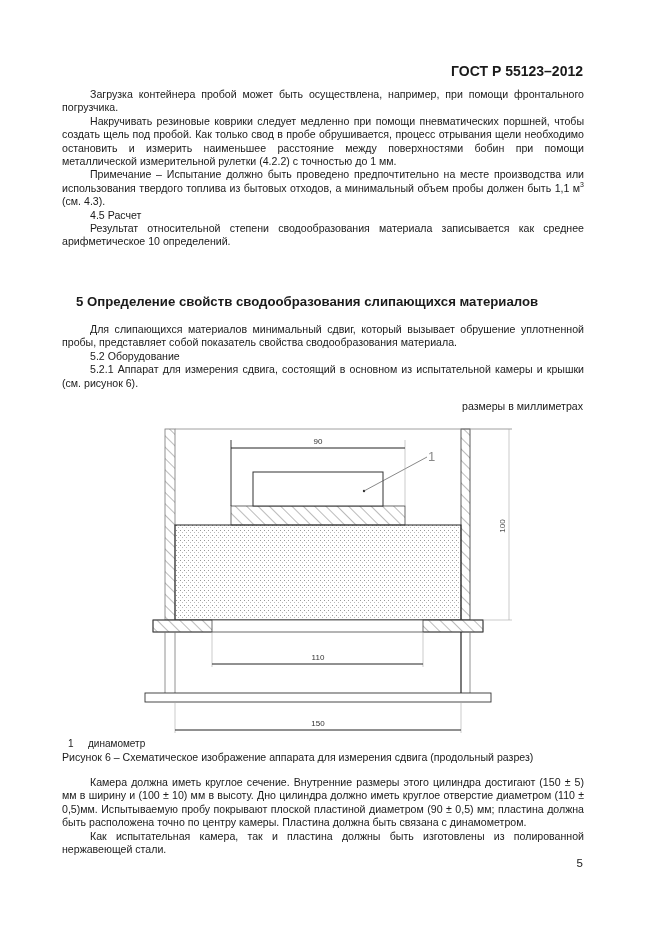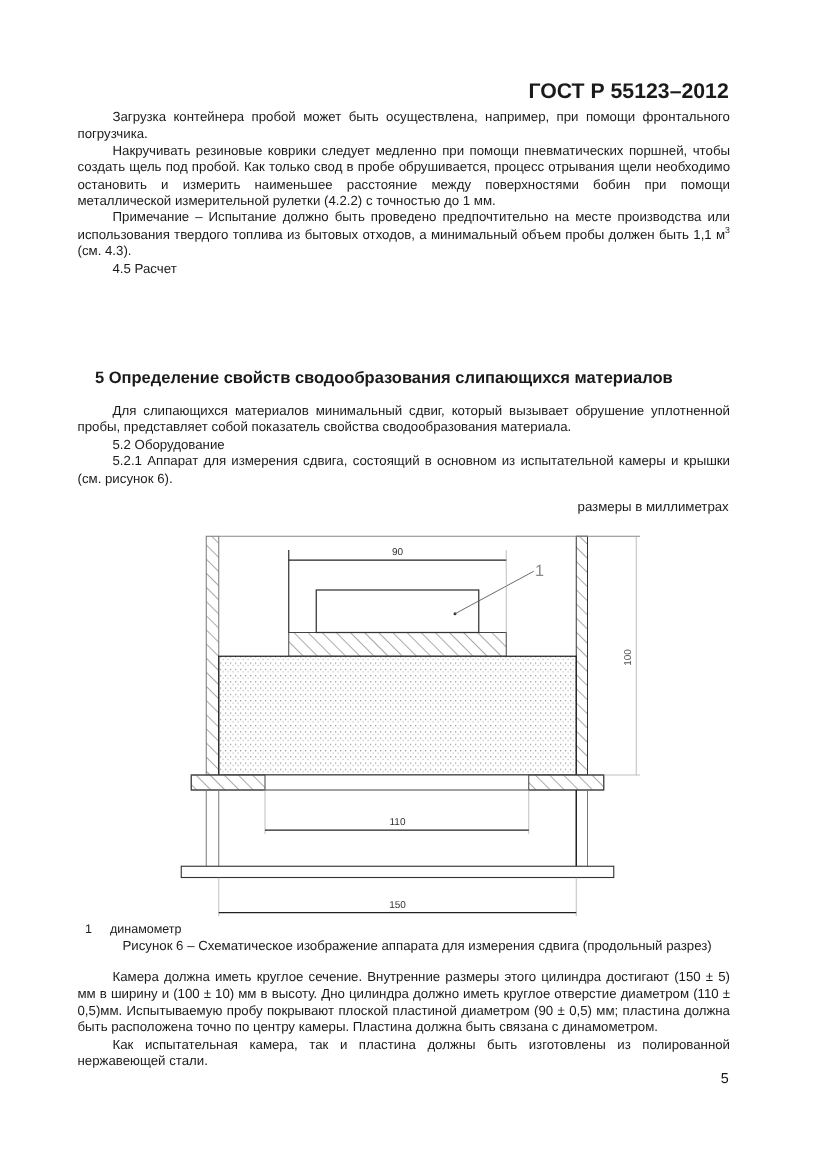--- a/index.html
+++ b/index.html
@@ -1,41 +1,42 @@
 <!DOCTYPE html>
 <html><head>
 <meta charset="utf-8">
 <style>
   html, body { margin: 0; padding: 0; background: #ffffff; }
   body { width: 661px; height: 936px; position: relative; overflow: hidden;
          font-family: "Liberation Sans", sans-serif; color: #1a1a1a; }
-  .hdr { position: absolute; top: 63px; right: 78px; font-weight: bold; font-size: 17px; }
+  .hdr { position: absolute; top: 63px; right: 78px; font-weight: bold; font-size: 14px; }
   .txt { position: absolute; left: 62px; width: 522px; font-size: 10.6px; line-height: 13.4px; }
   .p { text-align: justify; text-indent: 28px; margin: 0; }
   .p.last { text-align-last: left; }
   .h3 { font-weight: normal; margin: 0 0 0 28px; }
   .h2 { position: absolute; left: 62px; top: 294px; font-size: 13.2px; font-weight: bold; margin-left: 14px; }
   .units { position: absolute; top: 400px; right: 78px; font-size: 10.6px; text-align: right; }
   .legend { position: absolute; left: 62px; top: 738px; font-size: 10px; }
   .legend .num { display: inline-block; width: 10px; margin-left: 6px; margin-right: 10px; }
-  .caption { position: absolute; left: 62px; top: 751px; font-size: 10.6px; margin-left: 36px; }
+  .caption { position: absolute; left: 62px; top: 751px; font-size: 10.6px; }
   .pageno { position: absolute; right: 78px; top: 857px; font-size: 11.5px; }
   svg.fig { position: absolute; left: 0; top: 0; }
   sup { font-size: 7px; vertical-align: 5px; line-height: 0; }
 </style>
 </head>
 <body>
 
 <div class="hdr">ГОСТ Р 55123–2012</div>
 
 <div class="txt" style="top:88px;">
   <p class="p last">Загрузка контейнера пробой может быть осуществлена, например, при помощи фронтального погрузчика.</p>
   <p class="p last">Накручивать резиновые коврики следует медленно при помощи пневматических поршней, чтобы создать щель под пробой. Как только свод в пробе обрушивается, процесс отрывания щели необходимо остановить и измерить наименьшее расстояние между поверхностями бобин при помощи металлической измерительной рулетки (4.2.2) с точностью до 1 мм.</p>
   <p class="p last"><span>Примечание – Испытание должно быть проведено предпочтительно на месте производства или использования твердого топлива из бытовых отходов, а минимальный объем пробы должен быть 1,1 м</span><sup>3</sup><span> (см. 4.3).</span></p>
   <div class="h3">4.5 Расчет</div>
+  <p class="p last">Результат относительной степени сводообразования материала записывается как среднее арифметическое 10 определений.</p>
 </div>
 
 <div class="h2">5 Определение свойств сводообразования слипающихся материалов</div>
 
 <div class="txt" style="top:323px;">
   <p class="p last">Для слипающихся материалов минимальный сдвиг, который вызывает обрушение уплотненной пробы, представляет собой показатель свойства сводообразования материала.</p>
   <div class="h3">5.2 Оборудование</div>
   <p class="p last">5.2.1 Аппарат для измерения сдвига, состоящий в основном из испытательной камеры и крышки (см. рисунок 6).</p>
 </div>
 

